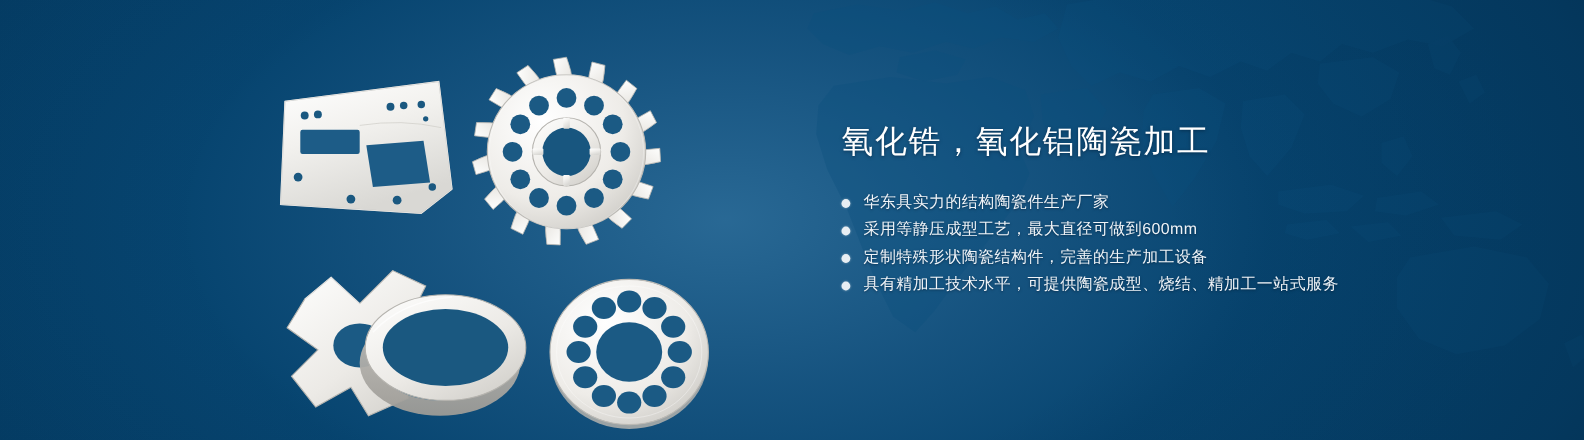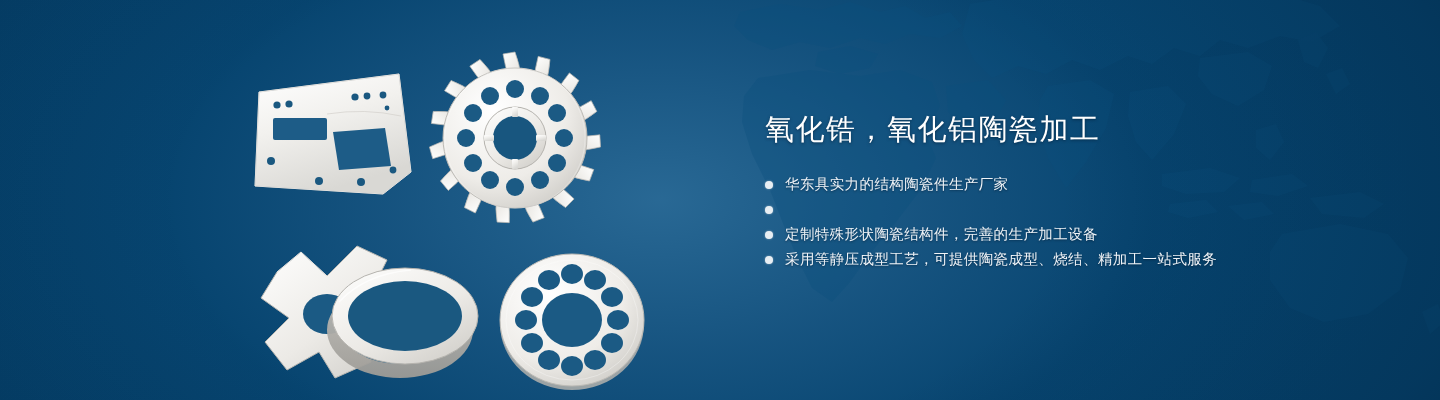--- a/index.html
+++ b/index.html
@@ -274,25 +274,26 @@
   <div class="copy">
     <div class="headline">氧化锆，氧化铝陶瓷加工</div>
 
     <div class="bullets">
       <div class="bullet">
         <span class="dot"></span>
         <span class="btext">华东具实力的结构陶瓷件生产厂家</span>
       </div>
       <div class="bullet">
         <span class="dot"></span>
+        <span class="btext">采用等静压成型工艺，最大直径可做到600mm</span>
       </div>
       <div class="bullet">
         <span class="dot"></span>
         <span class="btext">定制特殊形状陶瓷结构件，完善的生产加工设备</span>
       </div>
       <div class="bullet">
         <span class="dot"></span>
-        <span class="btext">采用等静压成型工艺，可提供陶瓷成型、烧结、精加工一站式服务</span>
+        <span class="btext">具有精加工技术水平，可提供陶瓷成型、烧结、精加工一站式服务</span>
       </div>
     </div>
   </div>
 
 </div>
 
 </body></html>

